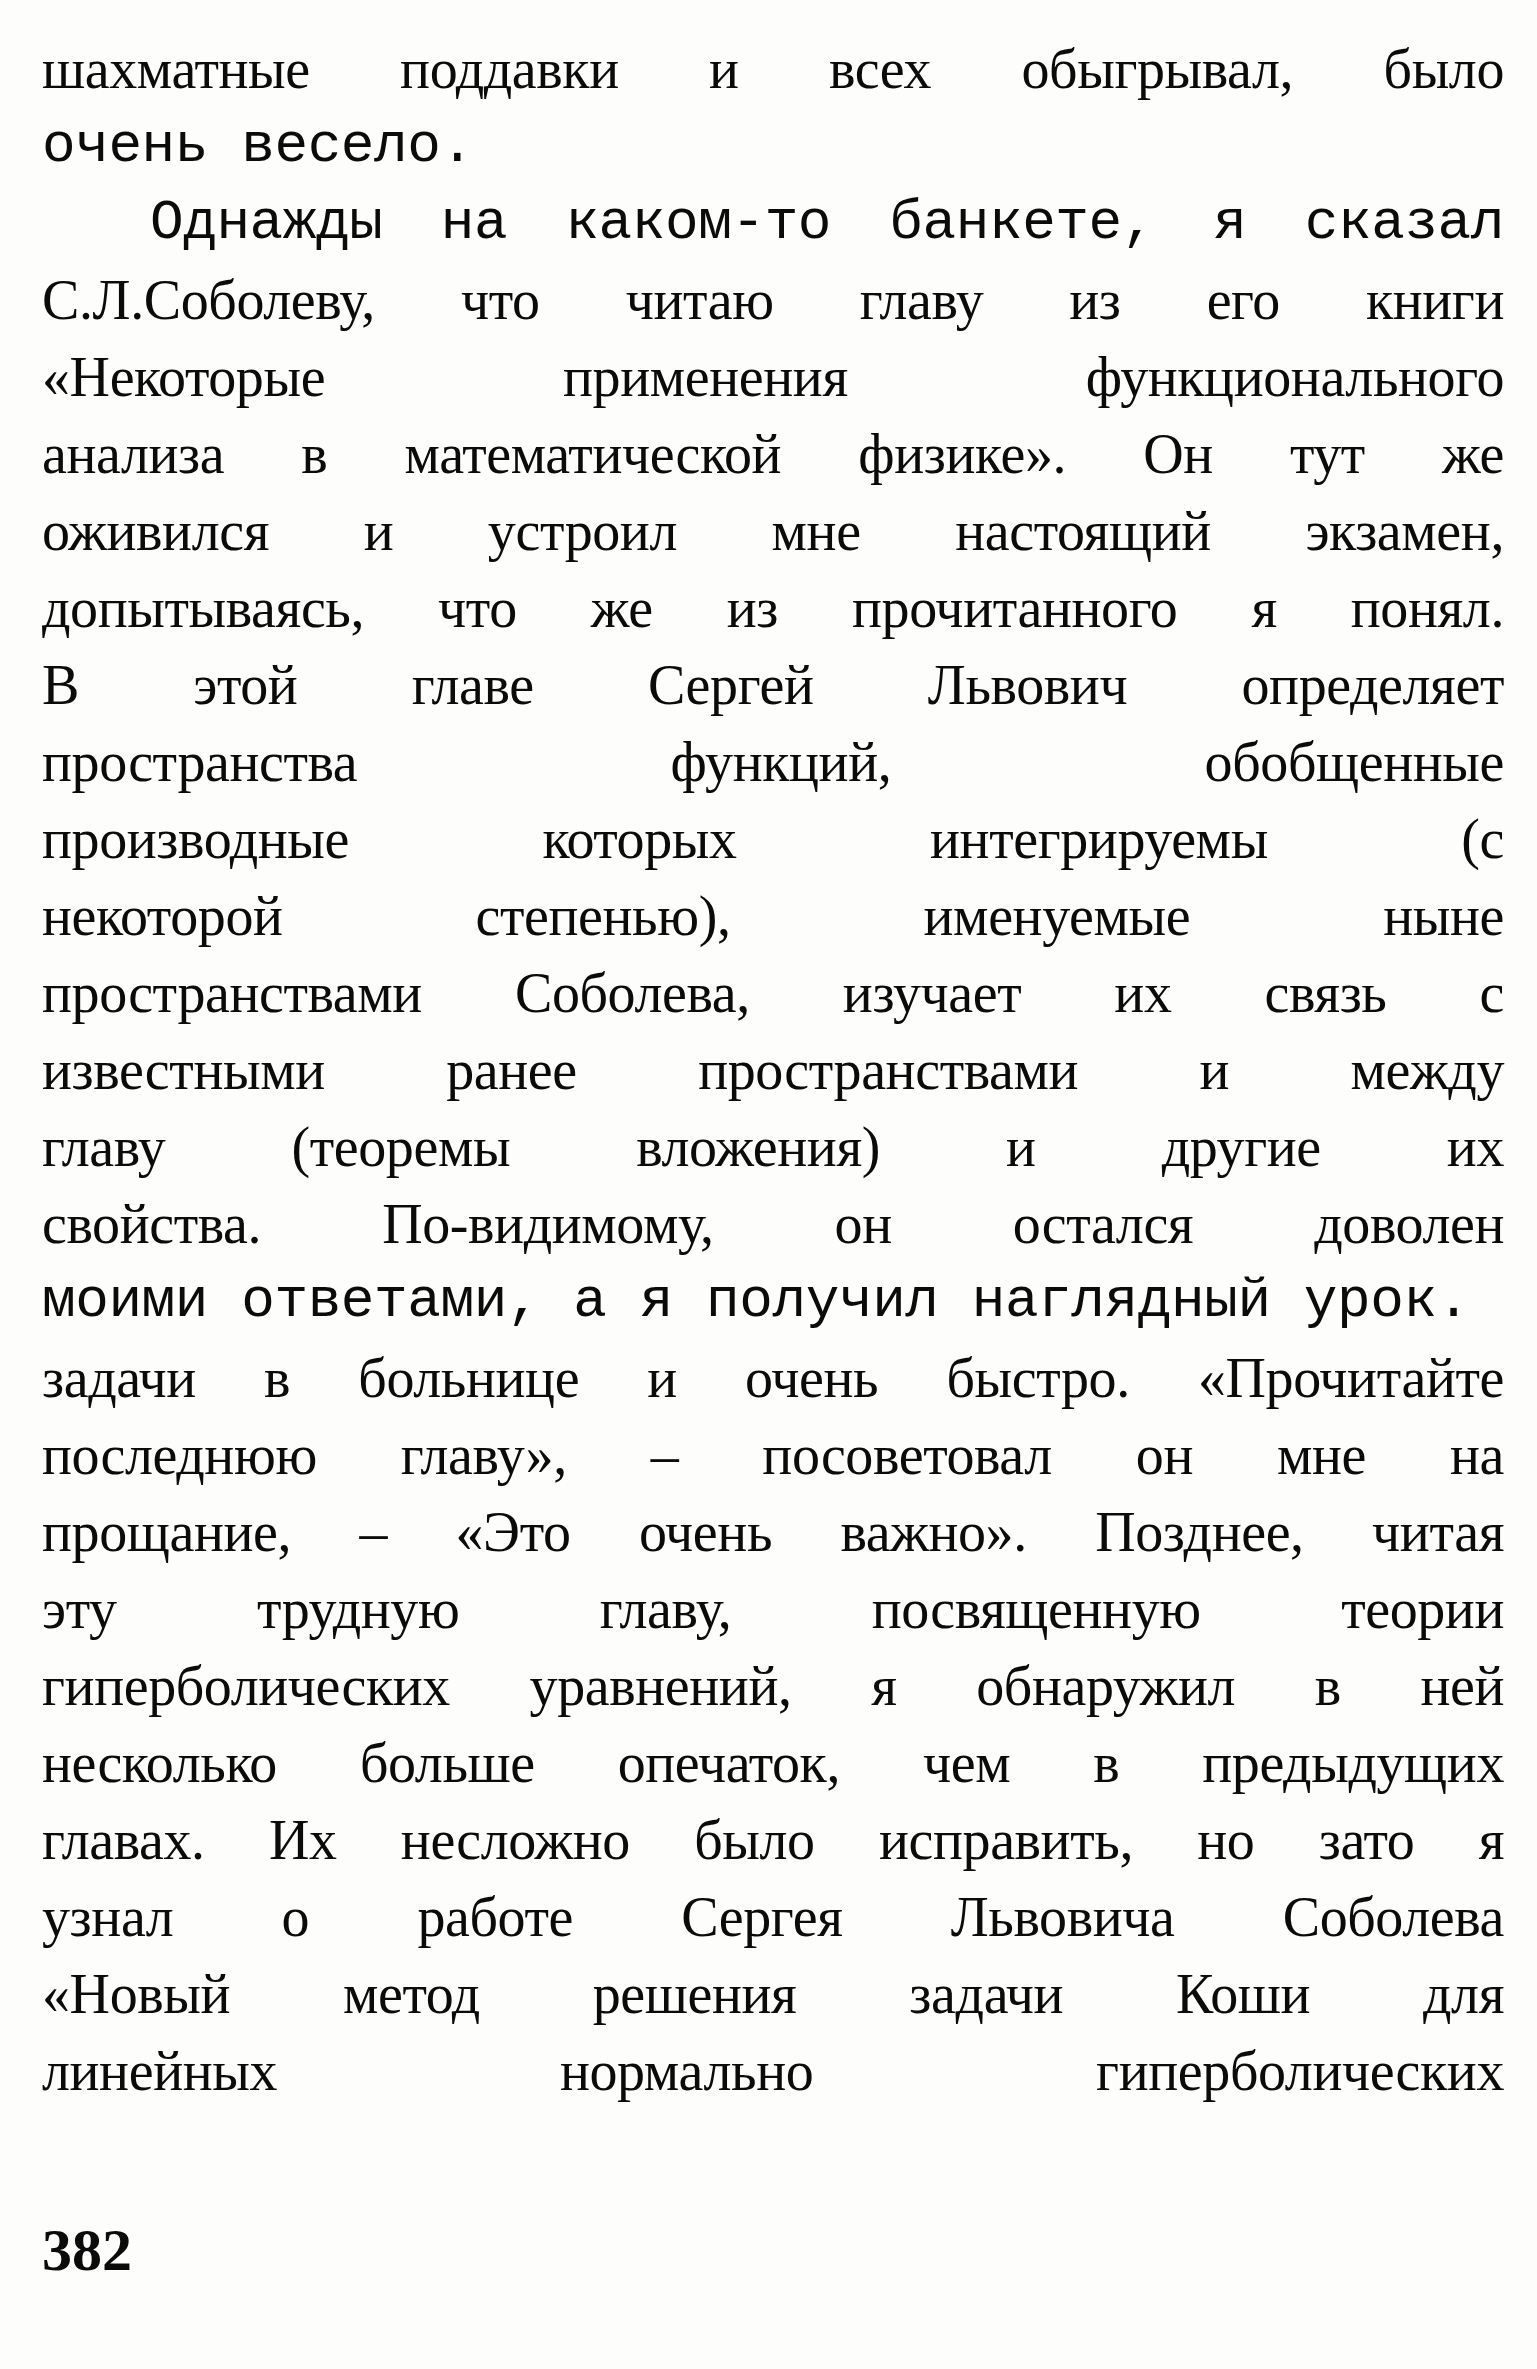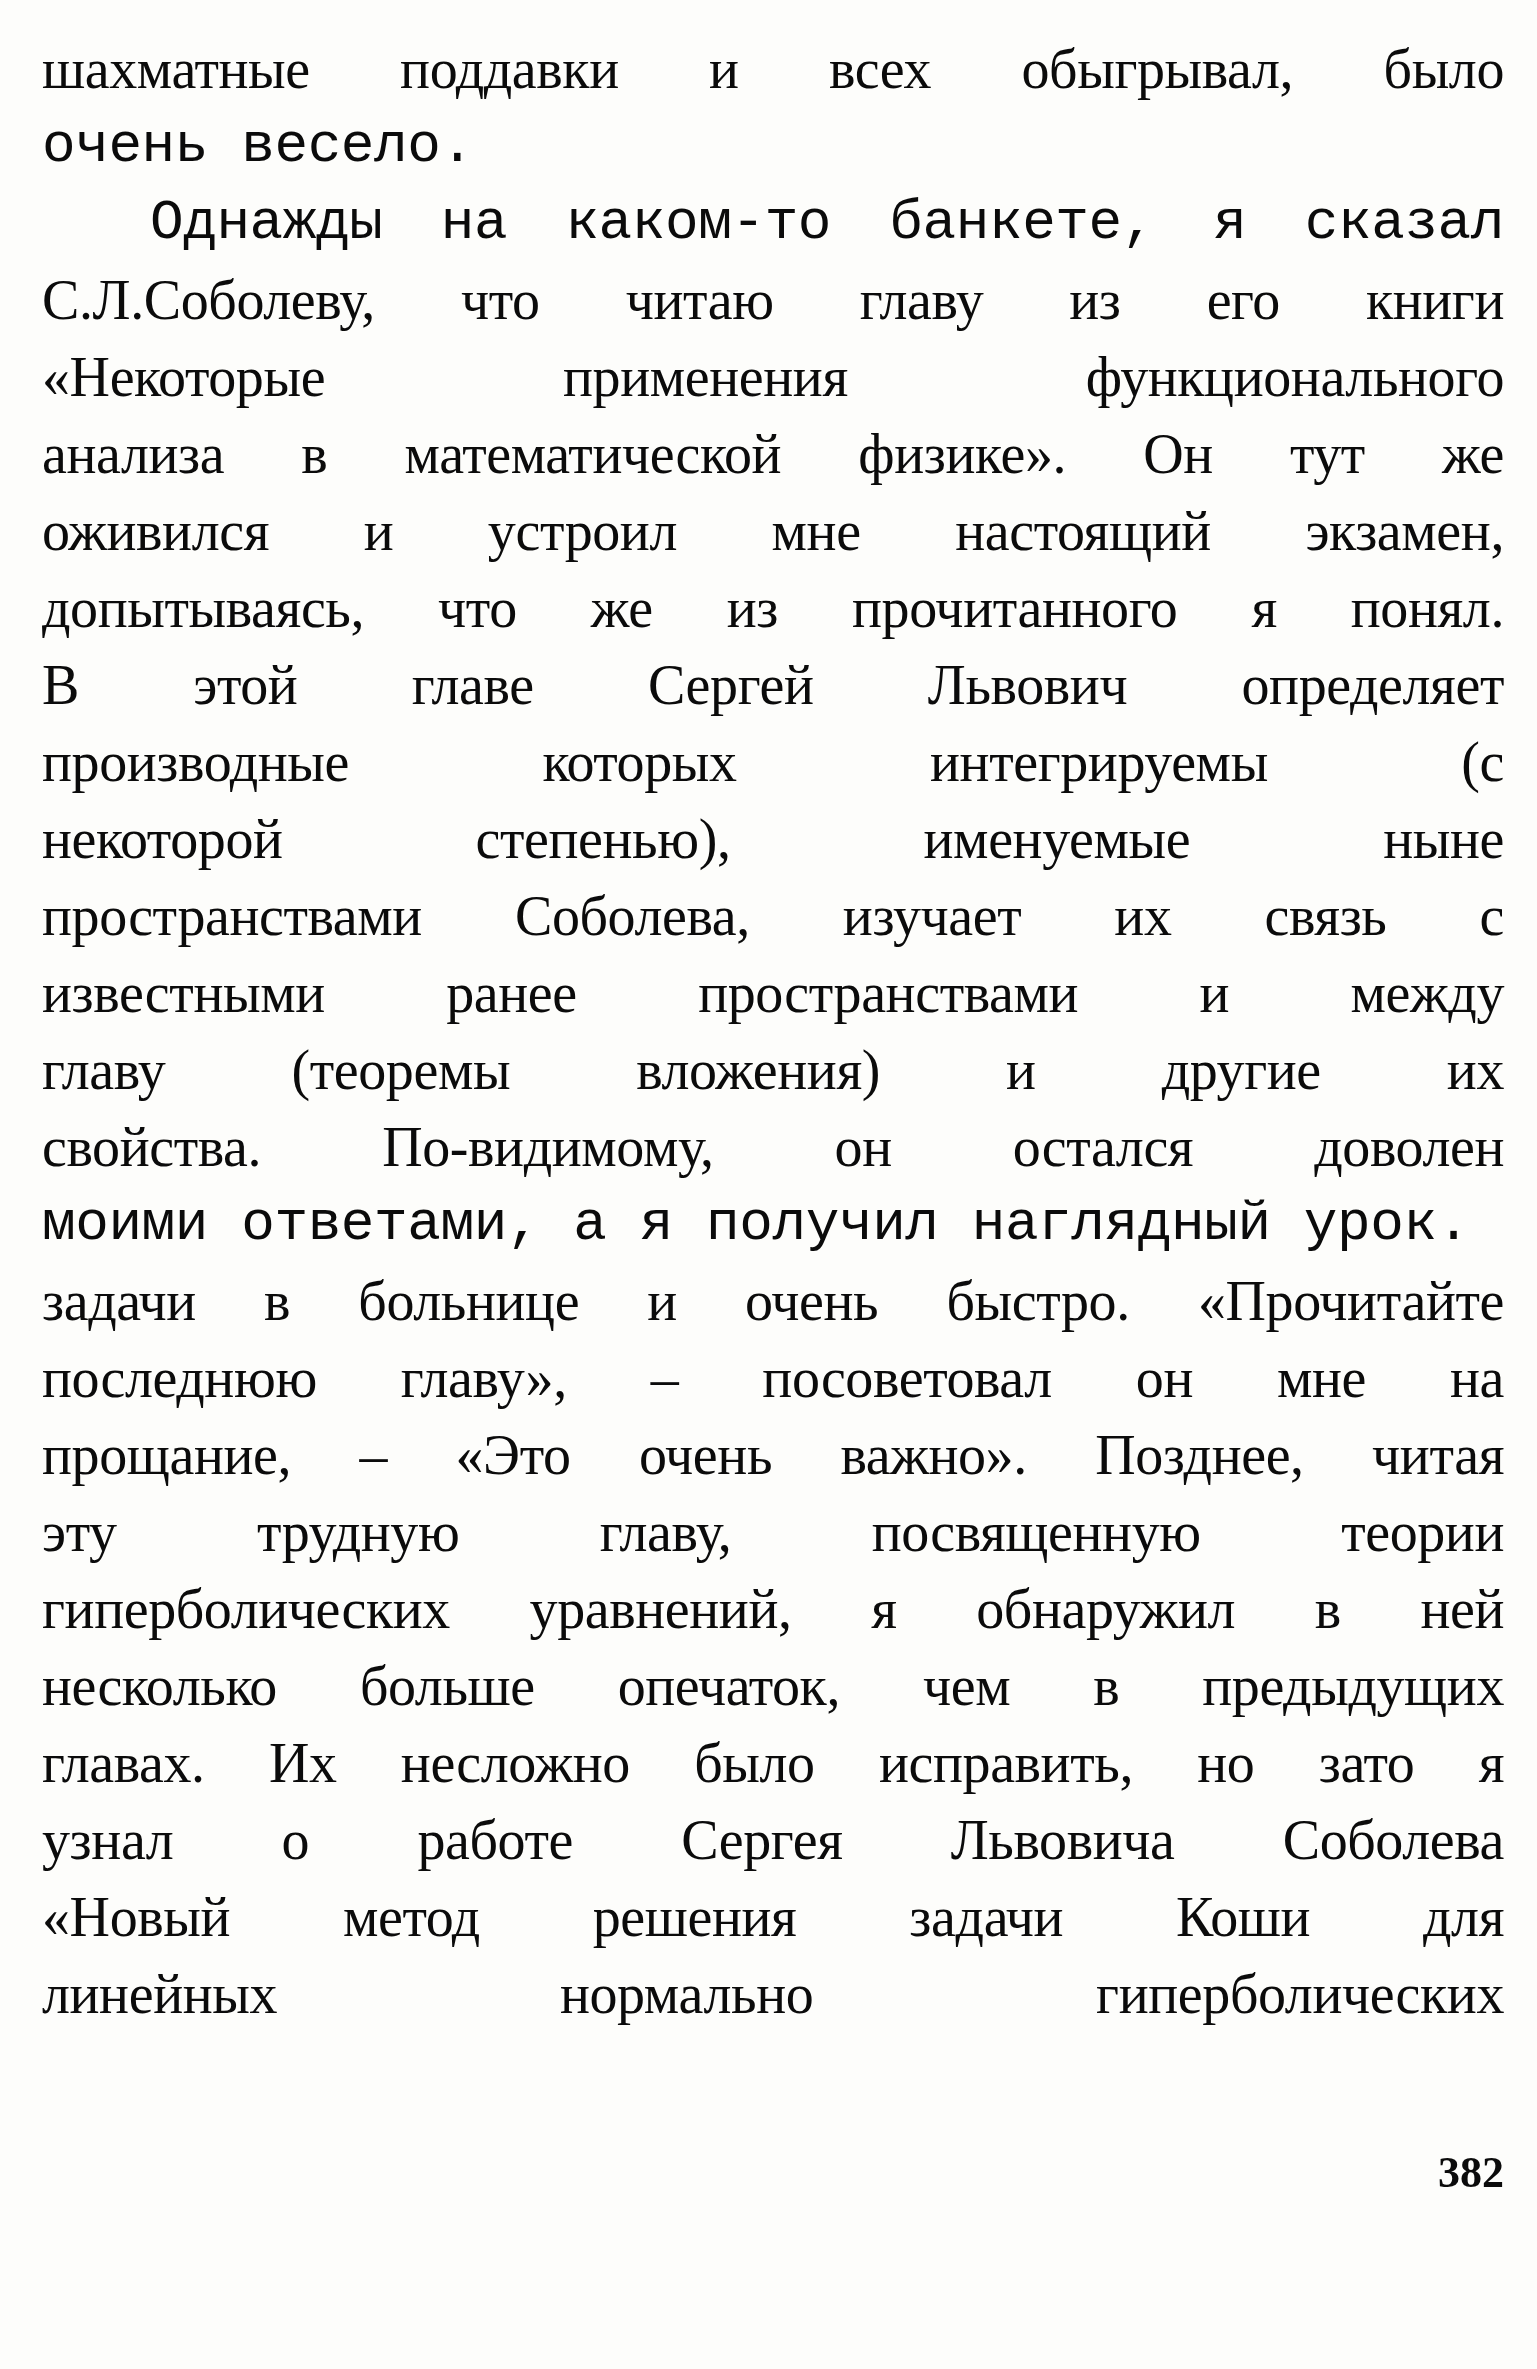--- a/index.html
+++ b/index.html
@@ -33,40 +33,41 @@
     text-indent: 108px;
     font-family: Liberation Mono, monospace;
   }
   .line.para-end {
     text-align: left;
     text-align-last: left;
     font-family: Liberation Mono, monospace;
   }
   .page-number {
     margin-top: 111px;
-    font-size: 44px;
+    font-size: 60px;
     line-height: 58px;
     font-weight: bold;
-    text-align: right;
+    text-align: left;
   }
 </style>
 </head>
 <body>
 
 <main class="page">
   <div class="text-block">
     <div class="line">шахматные поддавки и всех обыгрывал, было</div>
     <div class="line para-end">очень весело.</div>
     <div class="line indent">Однажды на каком-то банкете, я сказал</div>
     <div class="line">С.Л.Соболеву, что читаю главу из его книги</div>
     <div class="line">«Некоторые применения функционального</div>
     <div class="line">анализа в математической физике». Он тут же</div>
     <div class="line">оживился и устроил мне настоящий экзамен,</div>
     <div class="line">допытываясь, что же из прочитанного я понял.</div>
     <div class="line">В этой главе Сергей Львович определяет</div>
+    <div class="line">пространства функций, обобщенные</div>
     <div class="line">производные которых интегрируемы (с</div>
     <div class="line">некоторой степенью), именуемые ныне</div>
     <div class="line">пространствами Соболева, изучает их связь с</div>
     <div class="line">известными ранее пространствами и между</div>
     <div class="line">главу (теоремы вложения) и другие их</div>
     <div class="line">свойства. По-видимому, он остался доволен</div>
     <div class="line para-end">моими ответами, а я получил наглядный урок.</div>
     <div class="line">задачи в больнице и очень быстро. «Прочитайте</div>
     <div class="line">последнюю главу», – посоветовал он мне на</div>
     <div class="line">прощание, – «Это очень важно». Позднее, читая</div>

